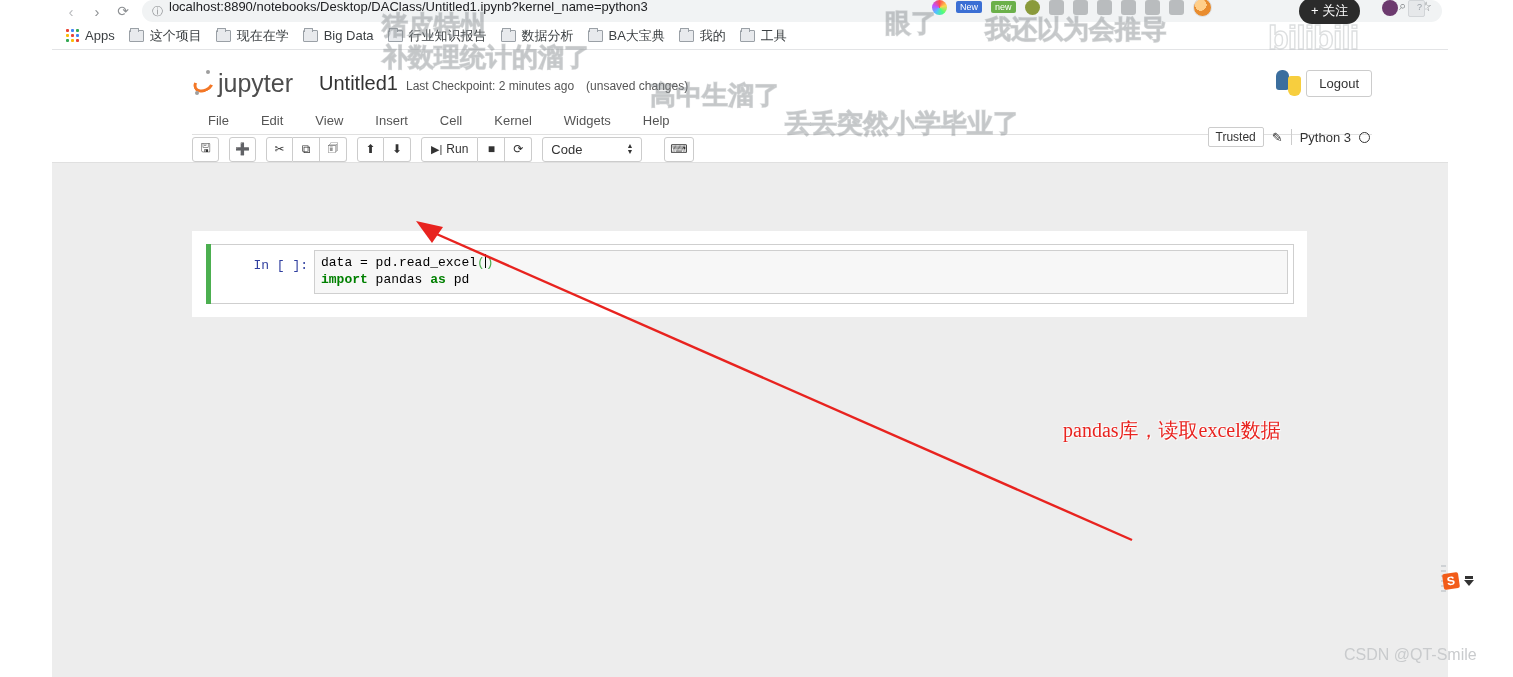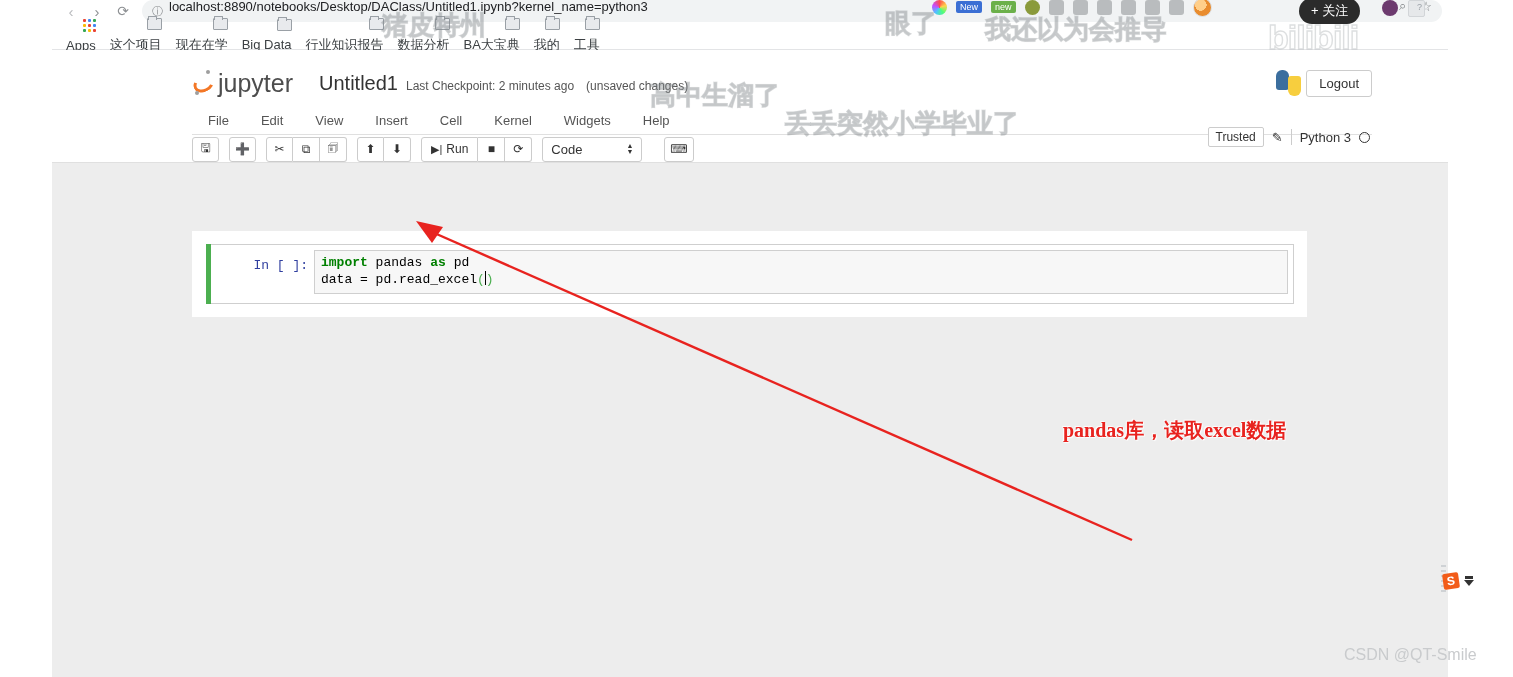--- a/index.html
+++ b/index.html
@@ -75,22 +75,22 @@
     display:flex; align-items:flex-start; justify-content:flex-end; padding:1px 2px;
   }
 
   
   .bookmarks {
     position:absolute; left: 0; top: 22px; width: 1396px; height: 28px;
     display:flex; align-items:center; gap: 0px; padding-left: 10px;
     border-bottom: 1px solid #e3e4e6;
   }
   .bm {
-    display:flex; align-items:flex-end; gap: 6px; padding: 2px 10px 2px 4px;
-    font-size: 13px; color:#3c4043; white-space:nowrap;flex-direction:column;
+    display:flex; align-items:center; gap: 6px; padding: 2px 10px 2px 4px;
+    font-size: 13px; color:#3c4043; white-space:nowrap;
   }
   .bm-apps-grid {
     width:13px; height:13px;
     display:grid; grid-template-columns: repeat(3, 3px); grid-template-rows: repeat(3,3px);
     gap:2px;
   }
   .bm-apps-grid i { display:block; width:3px; height:3px; border-radius:1px; }
   .folder-ico {
     width: 15px; height: 12px; position:relative;
     background:#e8eaed; border:1px solid #9aa0a6; border-radius: 1px;
@@ -209,21 +209,21 @@
   .kw { color:#008000; font-weight:bold; }
   .paren { color:#4caf50; }
   .caret {
     display:inline-block; width:1px; height:14px; background:#000;
     vertical-align:-2px; margin: 0 0px;
   }
 
   
   .annot {
     position:absolute; left: 1063px; top: 417px;
-    font-family: "Liberation Serif", serif; font-size: 20px; font-weight: bold;
+    font-family: "Liberation Serif", serif; font-size: 20px; font-weight: normal;
     color:#e8231f; white-space:nowrap;
     text-shadow: 0 0 2px #fff, 1px 1px 1px #fff, -1px -1px 1px #fff;
   }
   .arrow-svg { position:absolute; left:0; top:0; width:1513px; height:677px; pointer-events:none; }
 
   
   .danmaku {
     position:absolute; white-space:nowrap;
     font-family:"Liberation Sans", sans-serif; font-weight:bold;
     color: rgba(255,255,255,0.0);
@@ -437,37 +437,38 @@
         <span class="tbtn">⌨</span>
       </div>
     </div>
 
     <div class="nb-area">
       <div class="nb-paper">
         <div class="cell">
           <div class="cell-inner"></div>
           <div class="prompt">In [ ]:</div>
           <div class="input-area">
+            <div><span>data = pd.read_excel</span><span class="paren">(</span><span class="caret"></span><span class="paren">)</span></div>
             <div><span class="kw">import</span><span> pandas </span><span class="kw">as</span><span> pd</span></div>
-            <div><span>data = pd.read_excel</span><span class="paren">(</span><span class="caret"></span><span class="paren">)</span></div>
           </div>
         </div>
       </div>
     </div>
   </div>
 
   <svg class="arrow-svg" viewBox="0 0 1513 677">
     <line x1="1132" y1="540" x2="432" y2="232" stroke="#e8231f" stroke-width="2.4"></line>
     <polygon points="416,221 443,227 432,243" fill="#e8231f"></polygon>
   </svg>
   <div class="annot">pandas库，读取excel数据</div>
 
   <div class="danmaku" style="left:382px; top:8px; font-size:26px;">猪皮特州</div>
   <div class="danmaku" style="left:885px; top:6px; font-size:26px;">眼了</div>
   <div class="danmaku" style="left:985px; top:12px; font-size:26px;">我还以为会推导</div>
+  <div class="danmaku" style="left:382px; top:40px; font-size:26px;">补数理统计的溜了</div>
   <div class="danmaku" style="left:650px; top:78px; font-size:26px;">高中生溜了</div>
   <div class="danmaku" style="left:785px; top:106px; font-size:26px;">丢丢突然小学毕业了</div>
 
   <div class="bili-wm">bilibili</div>
 
   <div class="dots-col"></div>
   <div class="ime">
     <span class="ime-s">S</span>
     <span class="ime-arrow">
       <i class="ime-bar"></i>

